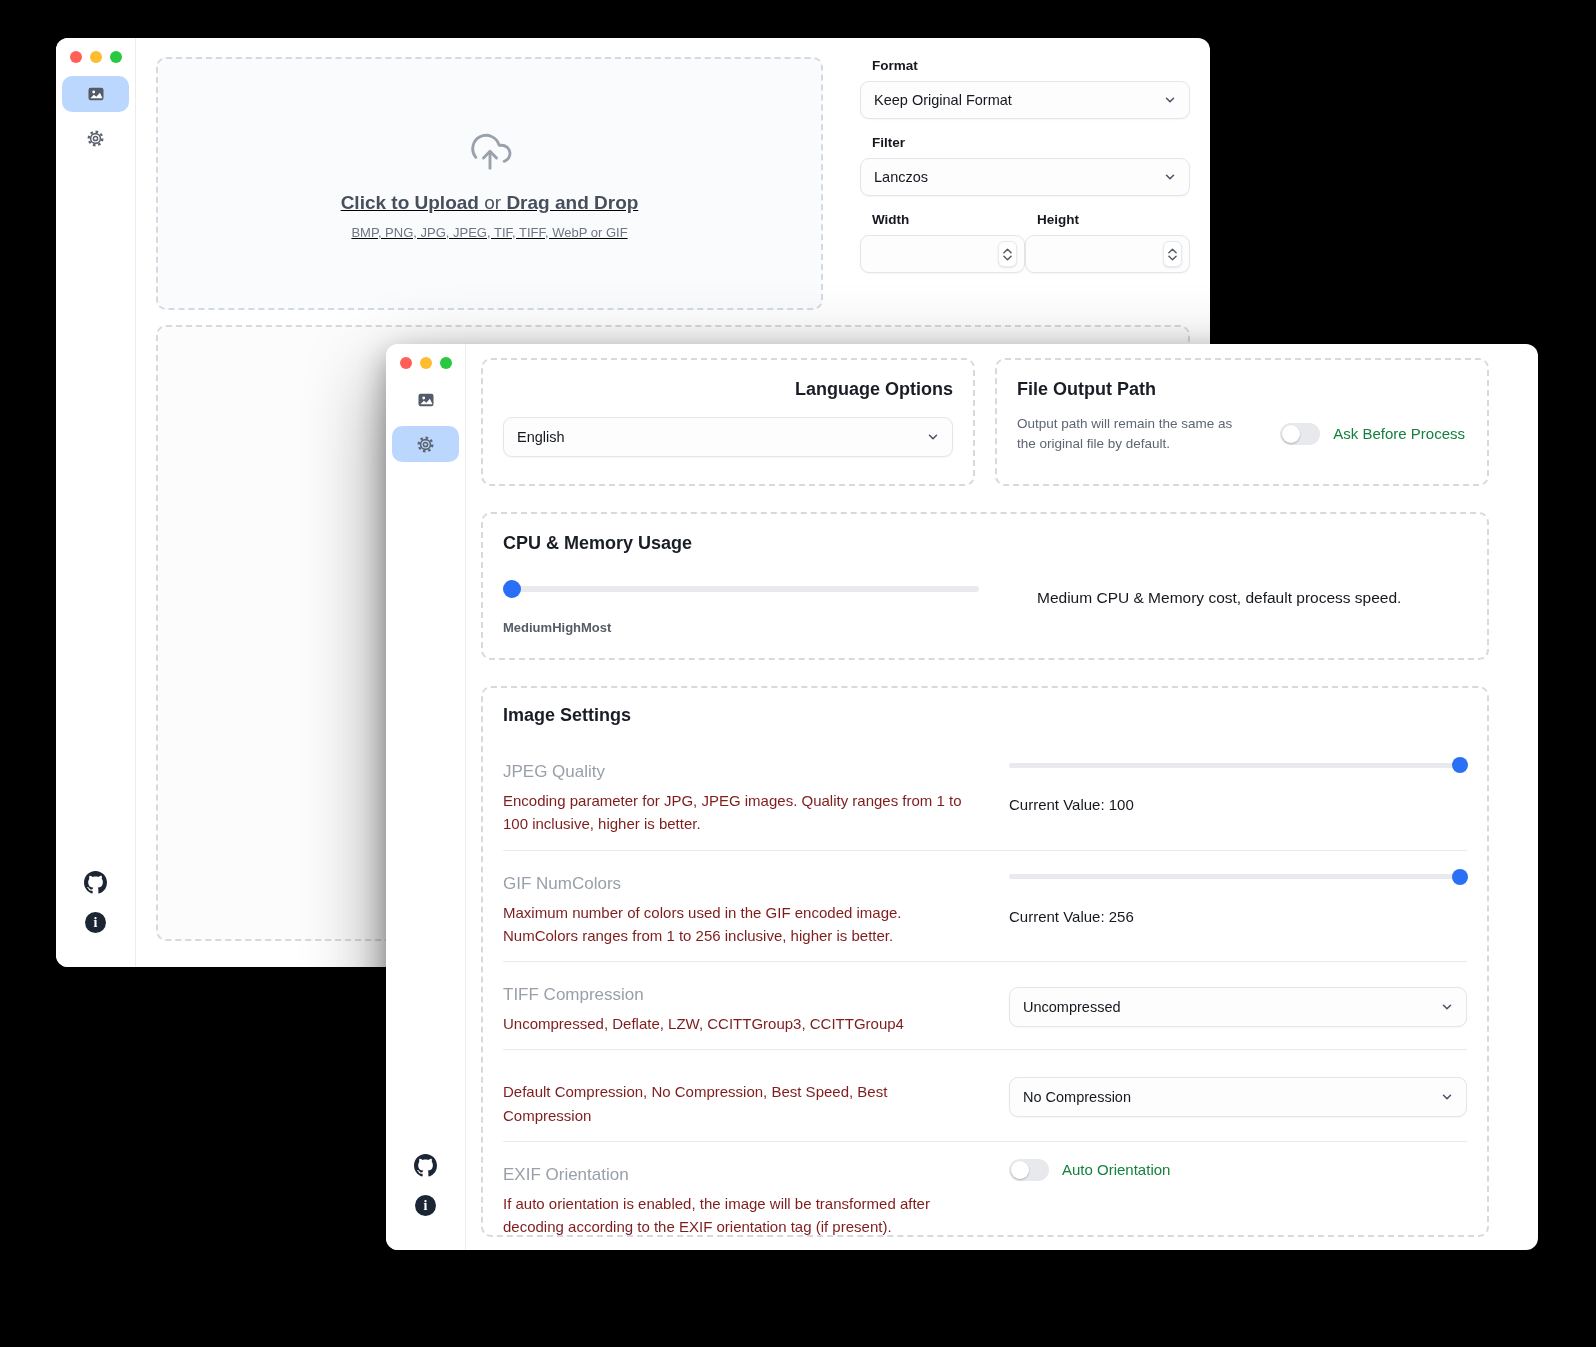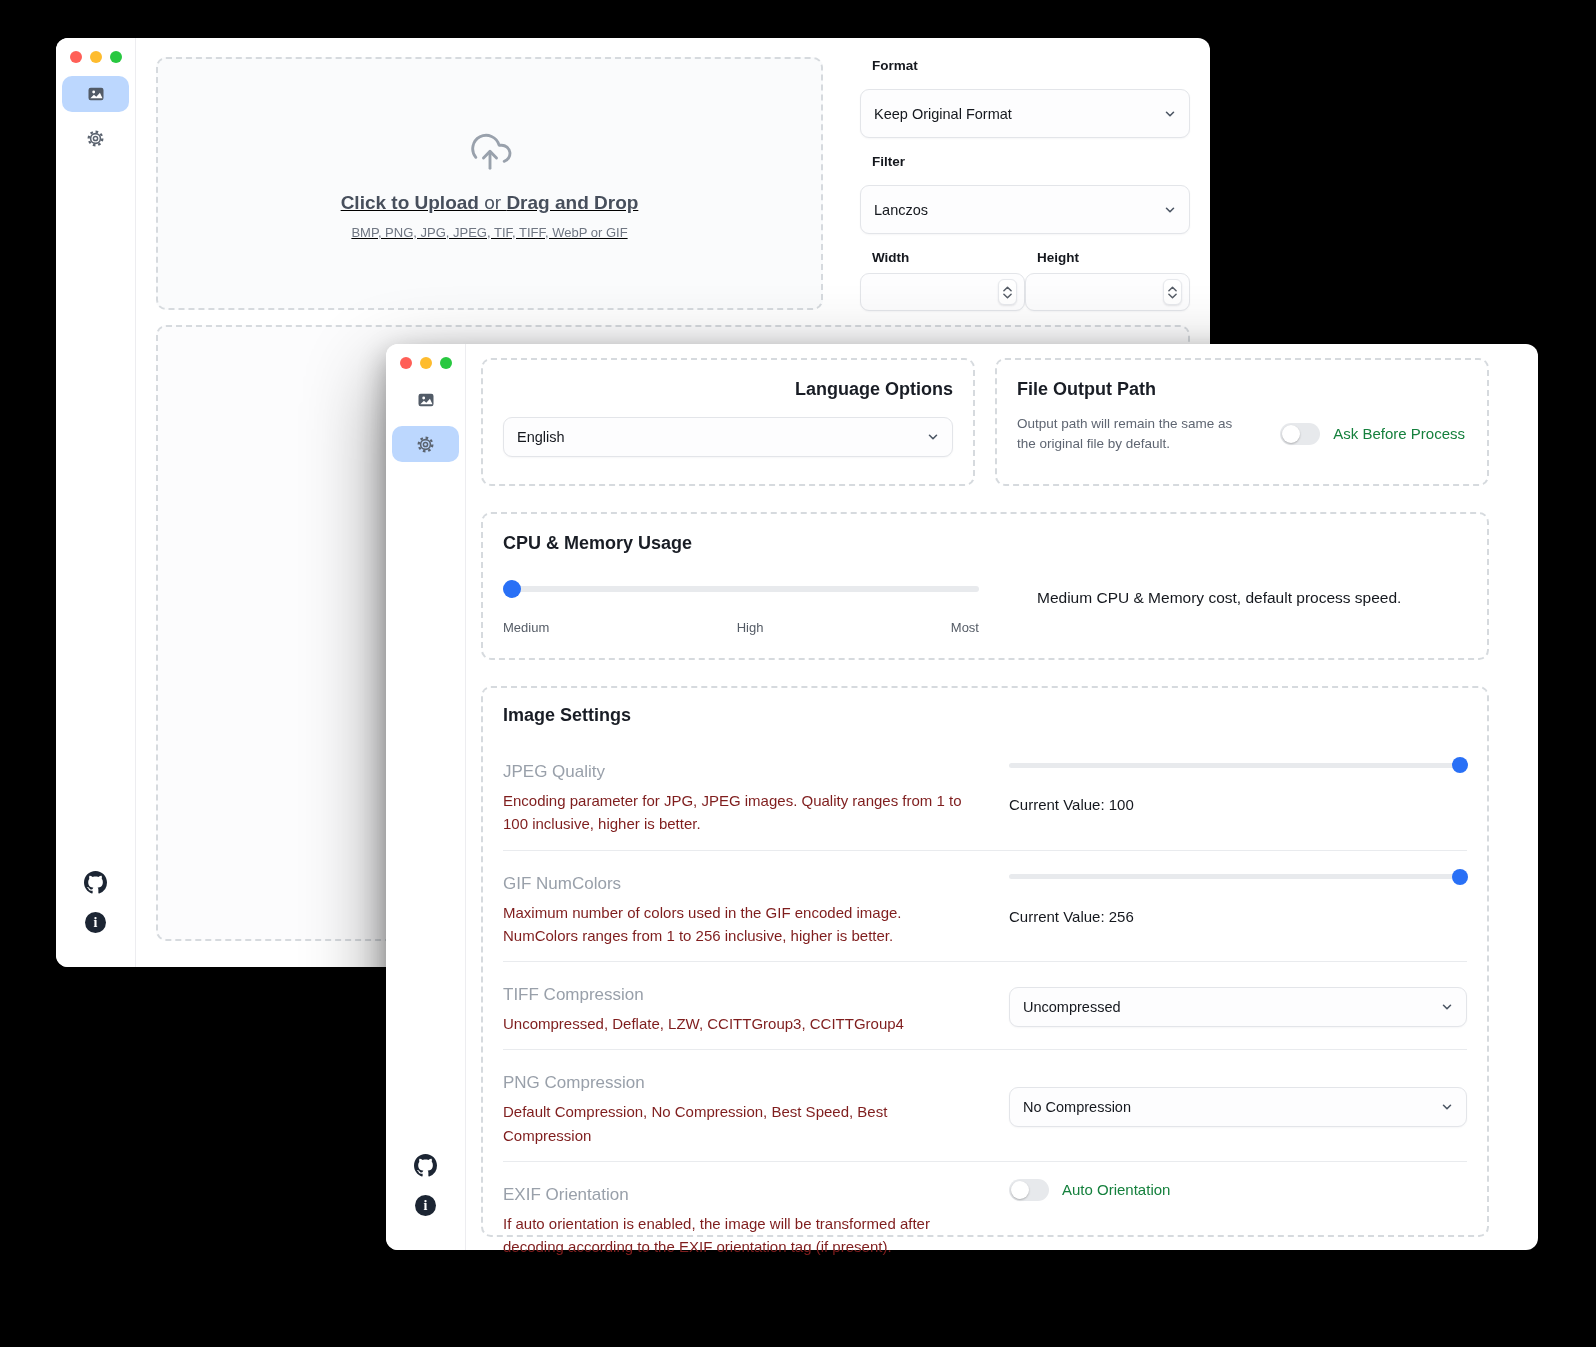--- a/index.html
+++ b/index.html
@@ -22,21 +22,21 @@
 
   .dashed-box { border:2px dashed #d6dade; border-radius:10px; position:absolute; }
   .upload-box { left:100px; top:19px; width:667px; height:253px; background:#fafbfc; display:flex; flex-direction:column; align-items:center; justify-content:center;text-decoration:underline; }
   .file-area  { left:100px; top:287px; width:1034px; height:616px; background:#fcfcfd; }
   .upload-title { margin-top:18px; font-size:19px; color:#4a5260; }
   .upload-title b { font-weight:700; color:#474f5c; }
   .upload-sub { margin-top:11px; font-size:13px; color:#6f7682; }
 
   .convert-panel { position:absolute; left:804px; top:20px; width:330px; }
   .field-label { font-size:13.5px; font-weight:600; color:#15181e; margin:0 0 8px 12px; }
-  .select { height:49px; border:1px solid #e3e5e9; border-radius:9px; background:#fdfdfe; display:flex; align-items:center; justify-content:space-between; padding:0 12px 0 13px; font-size:14.5px; color:#15181e; box-shadow:0 1px 2px rgba(16,24,40,.04); cursor:pointer;margin-top:16px; }
+  .select { height:38px; border:1px solid #e3e5e9; border-radius:9px; background:#fdfdfe; display:flex; align-items:center; justify-content:space-between; padding:0 12px 0 13px; font-size:14.5px; color:#15181e; box-shadow:0 1px 2px rgba(16,24,40,.04); cursor:pointer; }
   .mb { margin-bottom:16px; }
   .wh-row { display:flex; }
   .wh-col { flex:1; }
   .num-input { height:38px; border:1px solid #e3e5e9; border-radius:9px; background:#fdfdfe; display:flex; align-items:center; justify-content:flex-end; padding:0 7px; box-shadow:0 1px 2px rgba(16,24,40,.04); }
   .stepper { width:19px; height:26px; border-radius:6px; border:1px solid #e7e9ed; background:#fff; box-shadow:0 1px 2px rgba(16,24,40,.10); display:flex; flex-direction:column; align-items:center; justify-content:center; gap:1px; }
 
   
   .section { border:2px dashed #d6dade; border-radius:10px; position:absolute; background:#fff; }
   .sec-title { font-size:18px; font-weight:600; color:#191d25; }
 
@@ -52,21 +52,21 @@
   .toggle-label { font-size:15px; font-weight:400; color:#15803d; }
 
   .cpu-box { left:95px; top:168px; width:1008px; height:148px; padding:19px 20px; }
   .cpu-body { display:flex; margin-top:26px; }
   .cpu-slider-wrap { width:476px; }
   .slider { position:relative; height:18px; display:flex; align-items:center; }
   .slider-track { width:100%; height:6px; border-radius:3px; background:#e8eaed; }
   .slider-thumb { position:absolute; top:50%; transform:translateY(-50%); width:18px; height:18px; border-radius:50%; background:#2970f6; }
   .slider-thumb.start { left:0; }
   .slider-thumb.end { right:-1px; }
-  .cpu-ticks { margin-top:22px; display:flex; justify-content:space-between; font-size:13px; color:#555c66; }
+  .cpu-ticks { margin-top:22px; display:flex; font-size:13px; color:#555c66;font-weight:bold; }
   .cpu-status { flex:1; display:flex; align-items:center; padding-left:58px; margin-top:-20px; font-size:15.5px; color:#15181e; }
 
   .is-box { left:95px; top:342px; width:1008px; height:551px; padding:17px 20px 0 20px; }
   .is-rows { margin-top:13px; }
   .is-row { display:flex; padding:15px 0 14px 0; }
   .is-row + .is-row { border-top:1px solid #e9ebee; }
   .is-left { width:472px; flex:0 0 auto;margin-top:8px; }
   .is-right { flex:1; padding-left:34px; }
   .row-title { font-size:17px; color:#99a0aa; }
   .row-desc { margin-top:7px; font-size:15px; color:#7f1d1d; line-height:1.55; }
@@ -313,21 +313,20 @@
                 <svg width="14" height="14" viewBox="0 0 16 16" fill="none" stroke="#4b5563" stroke-width="1.8" stroke-linecap="round" stroke-linejoin="round">
                   <path d="M4 6l4 4 4-4"></path>
                 </svg>
               </span>
           </div>
         </div>
       </div>
 
       <div class="is-row row-center">
         <div class="is-left">
-          <div class="row-title">PNG Compression</div>
           <div class="row-desc">Default Compression, No Compression, Best Speed, Best Compression</div>
         </div>
         <div class="is-right">
           <div class="select row-select">
             <span>No Compression</span>
             <span>
                 <svg width="14" height="14" viewBox="0 0 16 16" fill="none" stroke="#4b5563" stroke-width="1.8" stroke-linecap="round" stroke-linejoin="round">
                   <path d="M4 6l4 4 4-4"></path>
                 </svg>
               </span>

